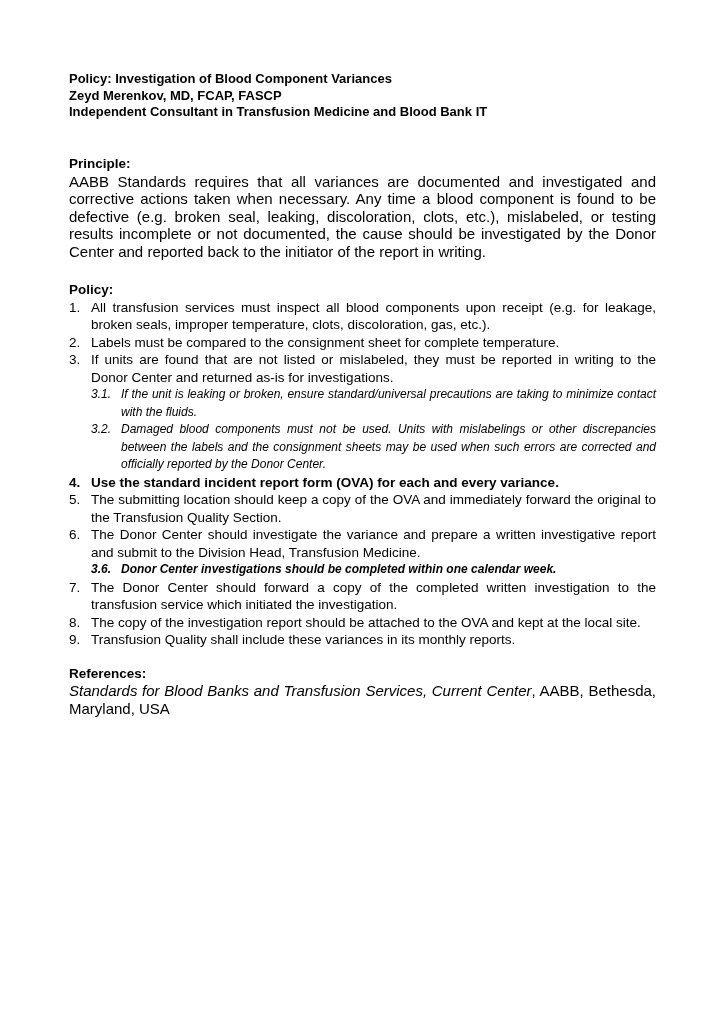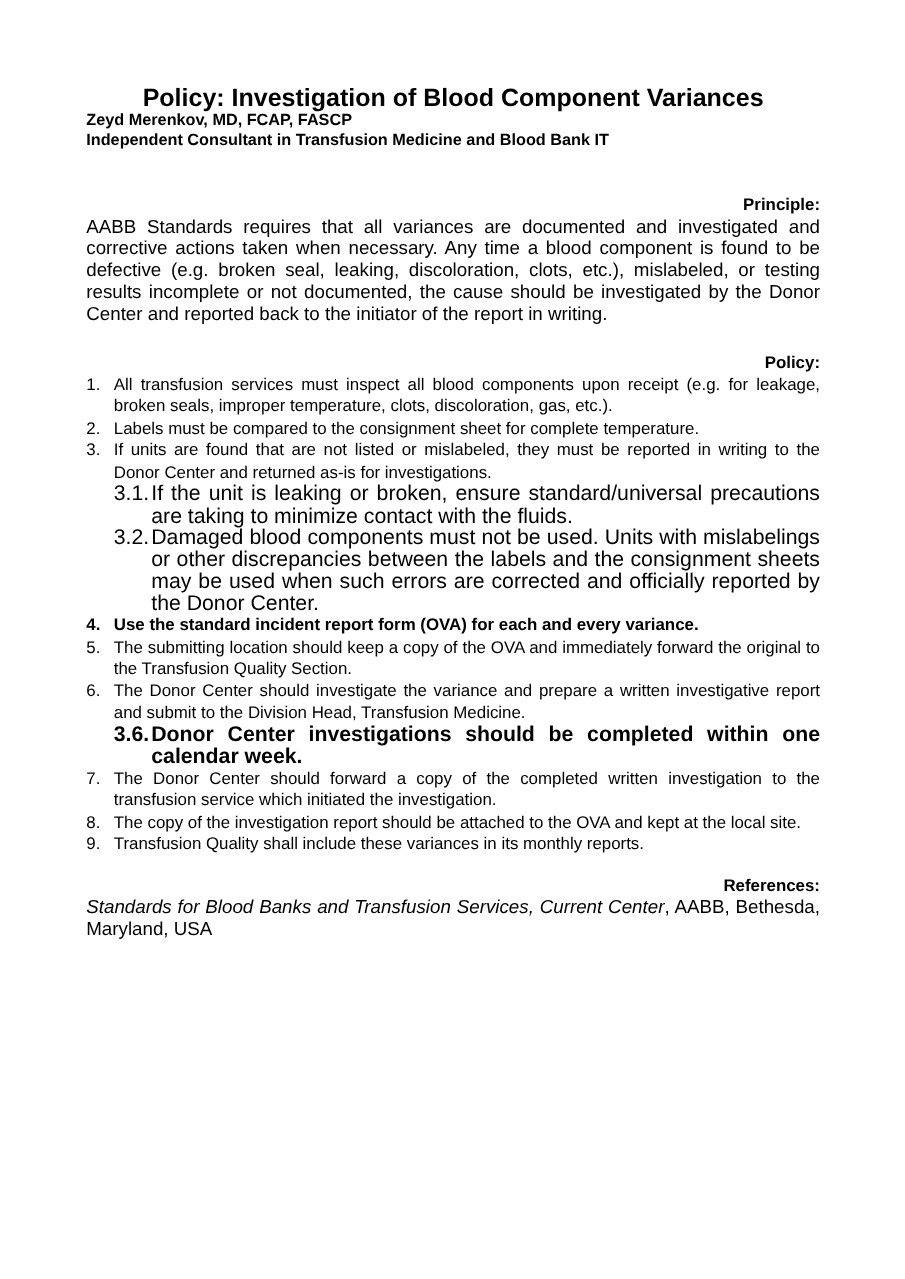--- a/index.html
+++ b/index.html
@@ -1,27 +1,27 @@
 <!DOCTYPE html>
 <html><head>
   <meta charset="utf-8">
   <style>
     html, body { margin: 0; padding: 0; background: #ffffff; }
     body { width: 724px; height: 1023px; position: relative; overflow: hidden;
            font-family: "Liberation Sans", sans-serif; color: #000; }
     .page { position: absolute; left: 69px; top: 70px; width: 587px; }
-    .title { font-weight: bold; font-size: 20px; line-height: 18px; margin: 0; text-align: center; }
+    .title { font-weight: bold; font-size: 13px; line-height: 18px; margin: 0; }
     .subtitle { font-weight: bold; font-size: 13px; line-height: 16px; margin: 0; }
-    .h { font-weight: bold; font-size: 13.5px; line-height: 17.5px; margin: 0; text-align: right; }
+    .h { font-weight: bold; font-size: 13.5px; line-height: 17.5px; margin: 0; }
     .p { font-size: 15px; line-height: 17.5px; margin: 0; text-align: justify; }
     .list { margin: 0; padding: 0; list-style: none; }
     .li { position: relative; padding-left: 22px; font-size: 13.5px; line-height: 17.5px; text-align: justify; }
     .li .num { position: absolute; left: 0; top: 0; }
     .li.bold { font-weight: bold; }
-    .sub { position: relative; padding-left: 52px; font-size: 17px; line-height: 17.5px; text-align: justify; }
+    .sub { position: relative; padding-left: 52px; font-size: 12px; line-height: 17.5px; text-align: justify; font-style: italic; }
     .sub .num { position: absolute; left: 22px; top: 0; }
     .sub.bold { font-weight: bold; }
     .gap-a { height: 35px; }
     .gap-b { height: 21px; }
     .gap-c { height: 16px; }
     em { font-style: italic; }
   </style>
 </head>
 <body>
 

